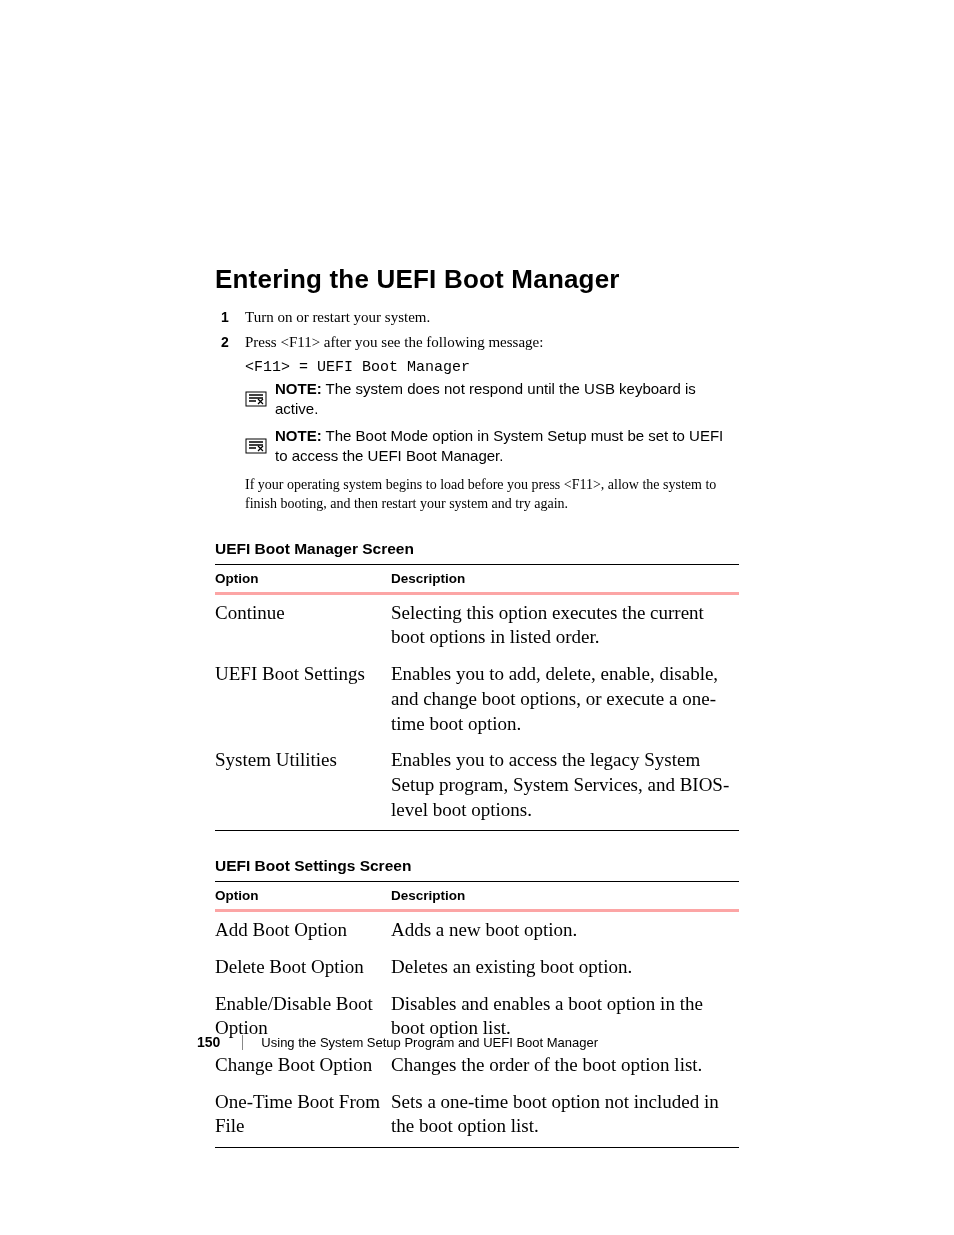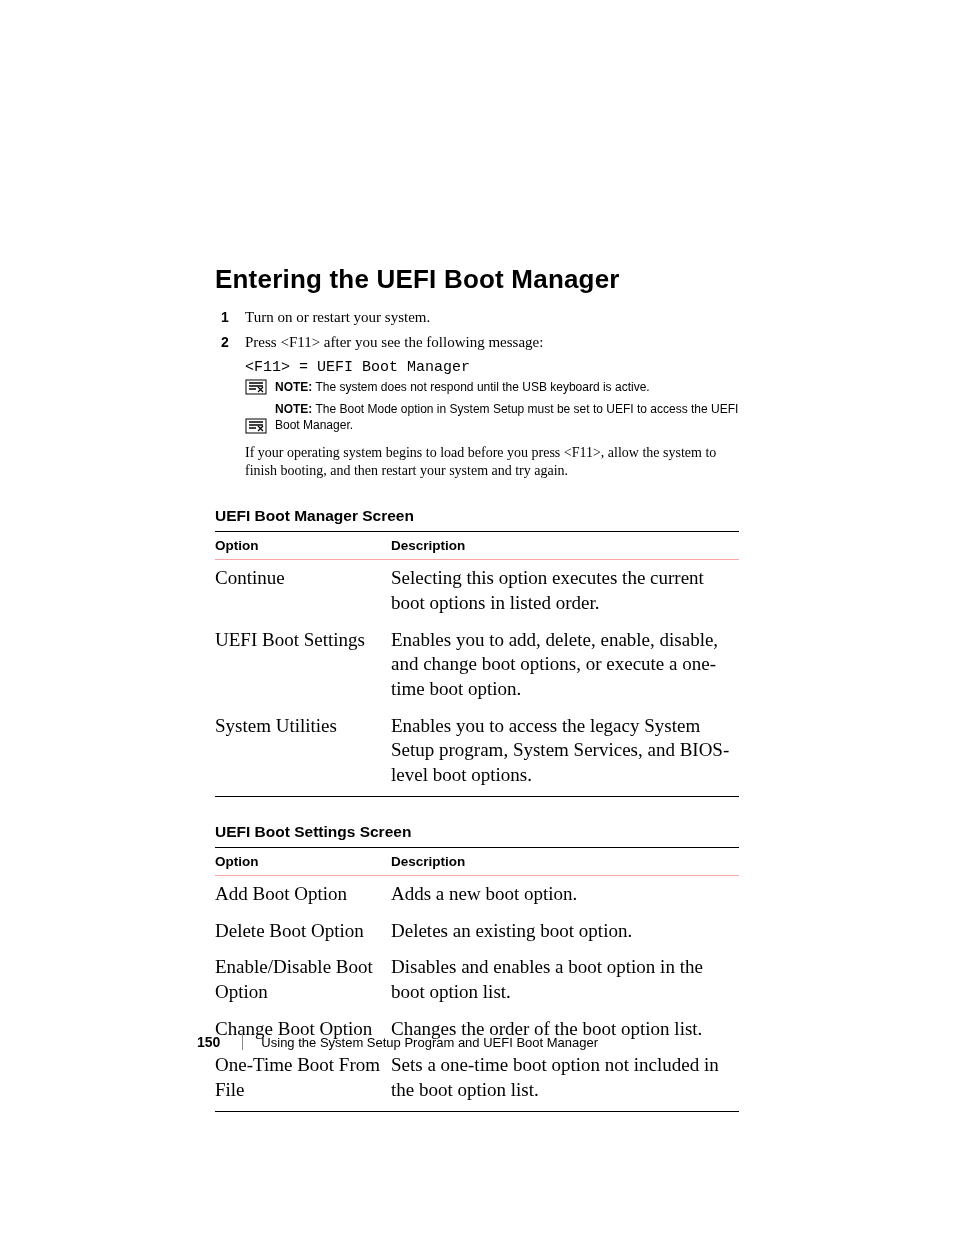--- a/index.html
+++ b/index.html
@@ -42,24 +42,24 @@
     font-weight: 700;
     font-size: 14px;
   }
   .mono {
     font-family: Liberation Mono, monospace;
     font-size: 15px;
     margin: 6px 0 3px 30px;
   }
   .noteblock {
     display: flex;
-    align-items: flex-end;
+    align-items: center;
     margin: 2px 0 6px 30px;
     font-family: Arial, Helvetica, sans-serif;
-    font-size: 12px;
+    font-size: 15px;
     line-height: 1.35;
   }
   .noteblock .icon {
     width: 22px;
     height: 16px;
     margin-right: 8px;
     flex: 0 0 22px;
   }
   .noteblock .txt b {
     font-weight: 700;
@@ -79,21 +79,21 @@
     width: 100%;
     border-collapse: collapse;
     margin-top: 4px;
   }
   table.opt thead th {
     text-align: left;
     font-family: Arial, Helvetica, sans-serif;
     font-weight: 700;
     font-size: 13.5px;
     border-top: 1.5px solid #000;
-    border-bottom: 1px solid #fca5a5;
+    border-bottom: 3px solid #fca5a5;
     padding: 6px 4px 6px 0;
   }
   table.opt tbody td {
     vertical-align: top;
     font-size: 19px;
     padding: 6px 8px 6px 0;
     line-height: 1.3;
   }
   table.opt tbody tr:last-child td {
   }

